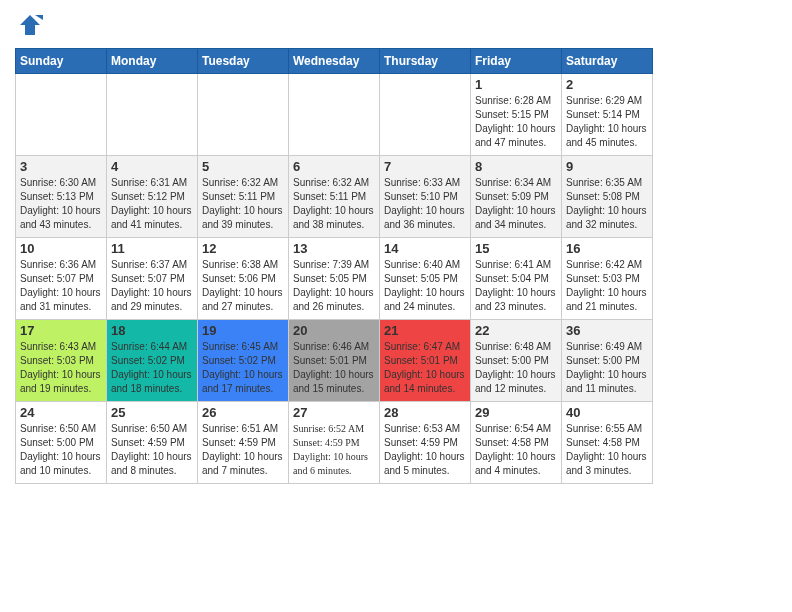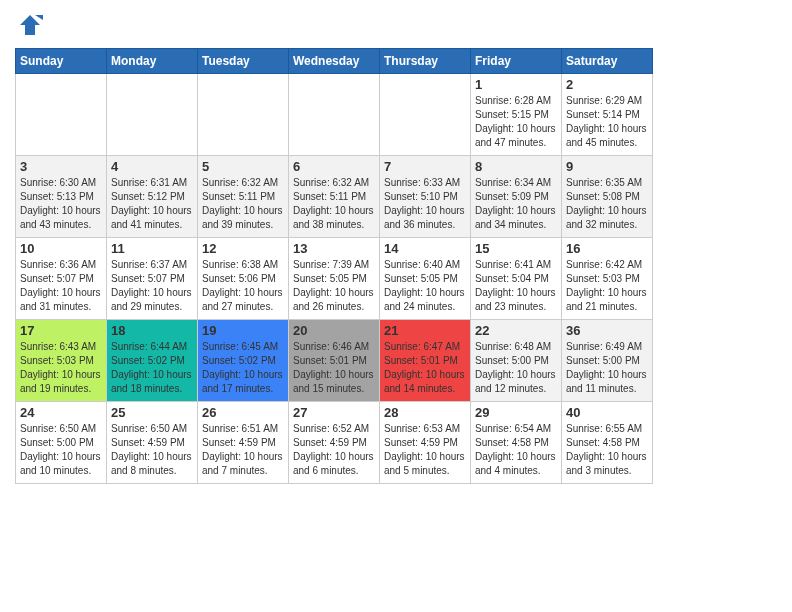--- a/index.html
+++ b/index.html
@@ -243,21 +243,21 @@
 Daylight: 10 hours
 and 10 minutes.</span></td>
           <td><span class="day-num">25</span><span class="day-info" style="white-space: pre-line;">Sunrise: 6:50 AM
 Sunset: 4:59 PM
 Daylight: 10 hours
 and 8 minutes.</span></td>
           <td><span class="day-num">26</span><span class="day-info" style="white-space: pre-line;">Sunrise: 6:51 AM
 Sunset: 4:59 PM
 Daylight: 10 hours
 and 7 minutes.</span></td>
-          <td><span class="day-num">27</span><span class="day-info" style="white-space: pre-line;">Sunrise: 6:52 AM
+          <td><span class="day-num">27</span><span class="day-info" style="white-space: pre-line; font-family: Liberation Serif, serif;">Sunrise: 6:52 AM
 Sunset: 4:59 PM
 Daylight: 10 hours
 and 6 minutes.</span></td>
           <td><span class="day-num">28</span><span class="day-info" style="white-space: pre-line;">Sunrise: 6:53 AM
 Sunset: 4:59 PM
 Daylight: 10 hours
 and 5 minutes.</span></td>
           <td><span class="day-num">29</span><span class="day-info" style="white-space: pre-line;">Sunrise: 6:54 AM
 Sunset: 4:58 PM
 Daylight: 10 hours

